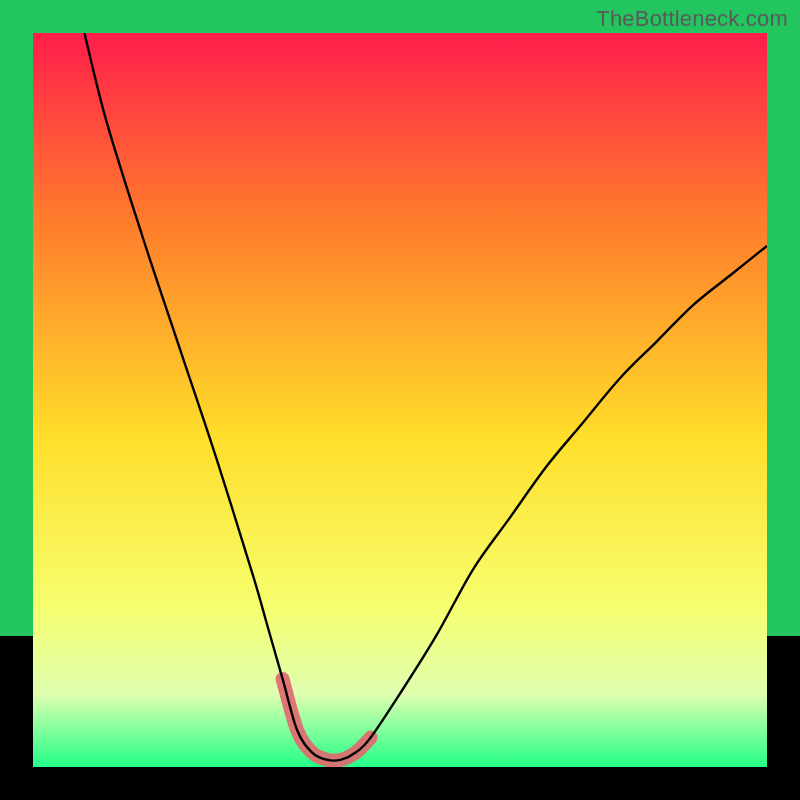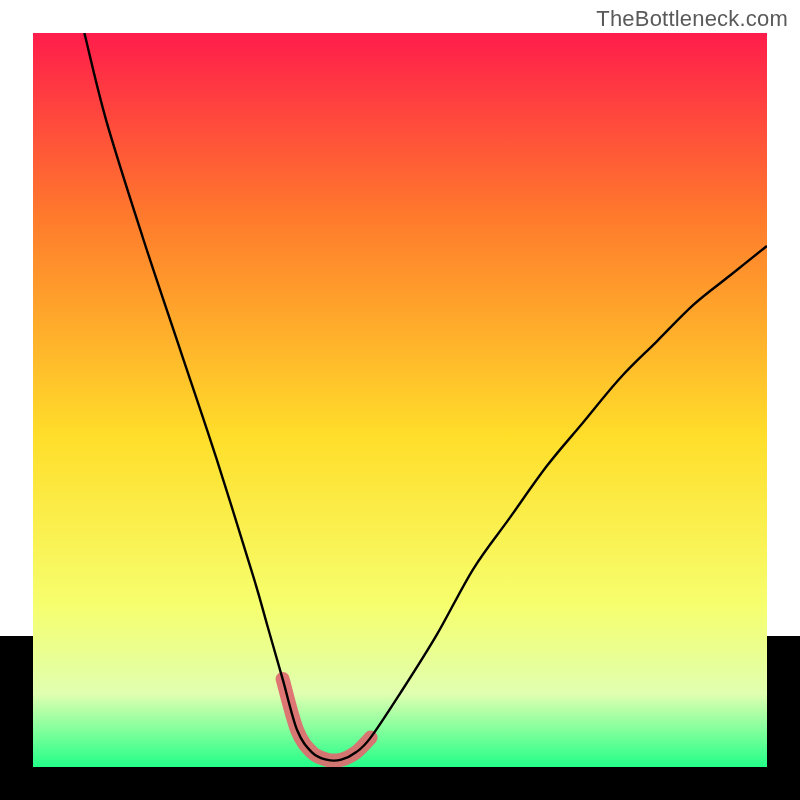--- a/index.html
+++ b/index.html
@@ -1,21 +1,21 @@
 <!DOCTYPE html>
 <html><head>
 <meta charset="utf-8">
 <style>
   * { margin: 0; padding: 0; box-sizing: border-box; }
   html, body { width: 800px; height: 800px; overflow: hidden; background: #000; }
   .frame {
     position: relative;
     width: 800px;
     height: 636px;
-    background: #ffffff;
+    background: #22c55e;
   }
   .watermark {
     position: absolute;
     top: 6px;
     right: 12px;
     color: #5a5a5a;
     font-family: Arial, Helvetica, sans-serif;
     font-size: 22px;
     font-weight: 400;
     z-index: 10;

